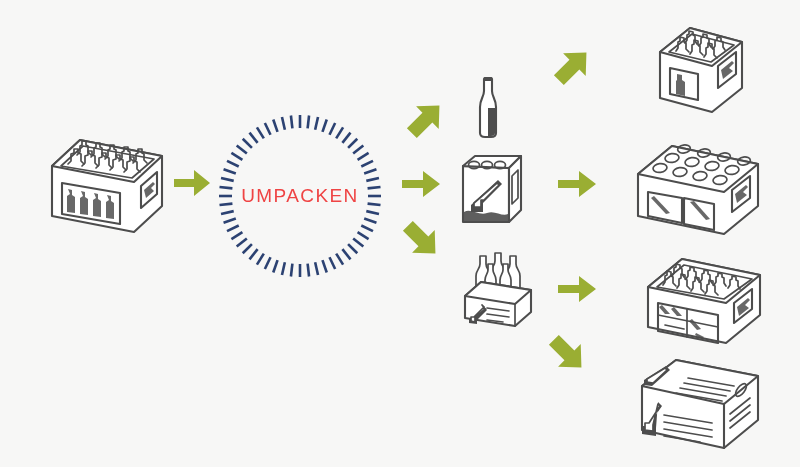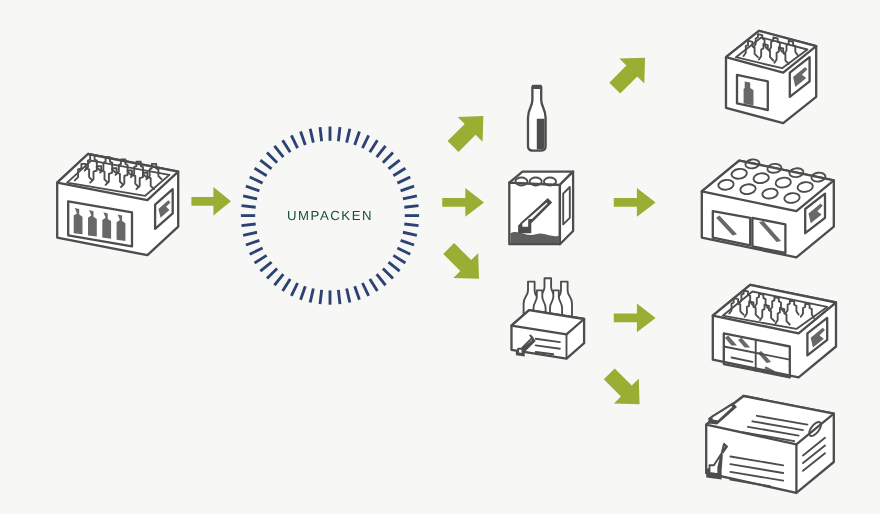--- a/index.html
+++ b/index.html
@@ -15,21 +15,21 @@
   .ln{fill:none;stroke:#4d4d4d;stroke-width:2.1;stroke-linejoin:round;stroke-linecap:round;}
   .ln-t{fill:none;stroke:#4d4d4d;stroke-width:1.7;stroke-linejoin:round;stroke-linecap:round;}
   .fl{fill:#4d4d4d;stroke:none;}
   .wh{fill:#ffffff;stroke:#4d4d4d;stroke-width:2.1;stroke-linejoin:round;}
   .wh-t{fill:#ffffff;stroke:#4d4d4d;stroke-width:1.7;stroke-linejoin:round;}
   .arrow path{fill:#9aae33;stroke:none;}
   .hub{position:absolute;left:212px;top:108px;width:176px;height:176px;}
   .hub-label{
     position:absolute;left:0;top:0;width:176px;height:176px;
     display:flex;align-items:center;justify-content:center;
-    color:#14532d;font-size:12px;letter-spacing:1.4px;font-weight:400;
+    color:#ef4444;font-size:19px;letter-spacing:1.4px;font-weight:400;
     white-space:nowrap;
   }
 </style>
 </head>
 <body>
 
 <div id="stage">
 
   <div class="node" style="left:44px;top:126px;">
     <svg width="126" height="108" viewBox="0 0 126 108">

